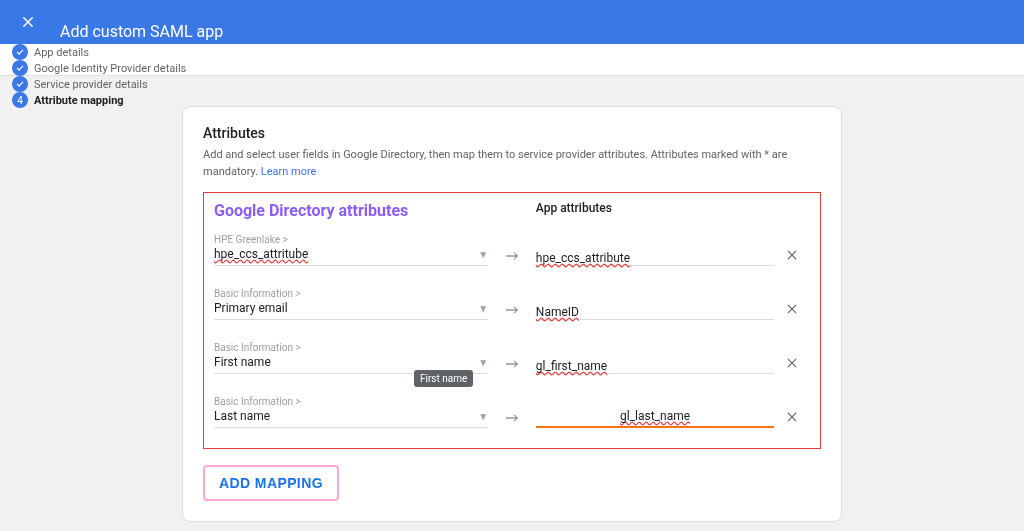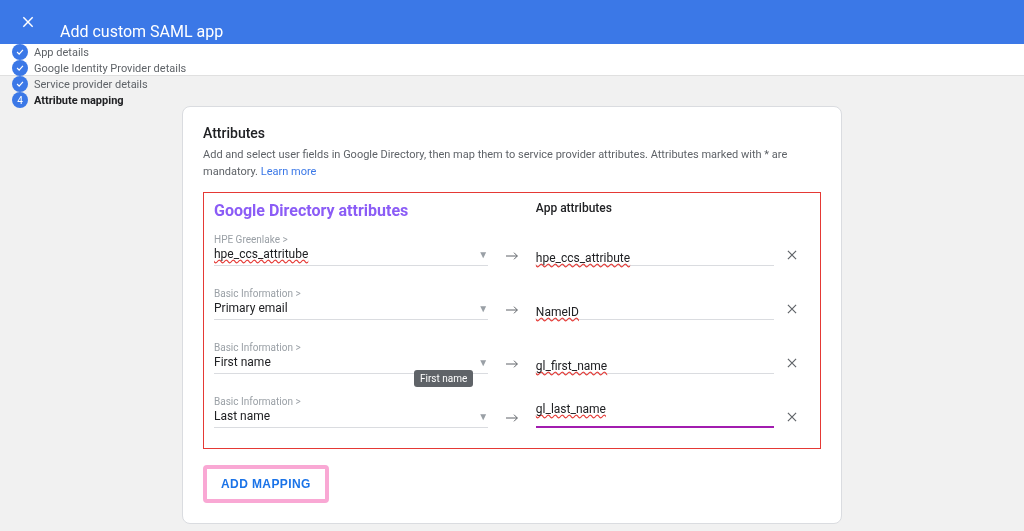--- a/index.html
+++ b/index.html
@@ -146,21 +146,21 @@
       display: flex;
       align-items: center;
       justify-content: center;
       padding-bottom: 4px;
     }
     .arrow-col svg { width: 16px; height: 12px; }
     .app-field {
       width: 40%;
       border-bottom: 1px solid #dadce0;
     }
-    .app-field.focused { border-bottom: 2px solid #a21caf; padding-bottom: 10px; }
+    .app-field.focused { border-bottom: 2px solid #f97316; padding-bottom: 3px; text-align: center; }
     .app-value {
       font-size: 12px;
       color: #202124;
       text-decoration: underline wavy #e53935;
       text-decoration-skip-ink: none;
     }
     .remove-col {
       width: 6%;
       display: flex;
       align-items: center;
@@ -175,25 +175,25 @@
       font-size: 10px;
       padding: 3px 6px;
       border-radius: 3px;
       left: 200px;
       top: 28px;
       white-space: nowrap;
       z-index: 5;
     }
     .add-mapping-btn {
       margin-top: 16px;
-      border: 4px solid #f9a8d4;
+      border: 2px solid #f9a8d4;
       border-radius: 4px;
       background: #fff;
       color: #1a73e8;
-      font-size: 12px;
+      font-size: 14px;
       font-weight: 600;
       padding: 8px 14px;
       letter-spacing: 0.4px;
       cursor: pointer;
     }
   </style>
 </head>
 <body>
 
 <div class="topbar">

